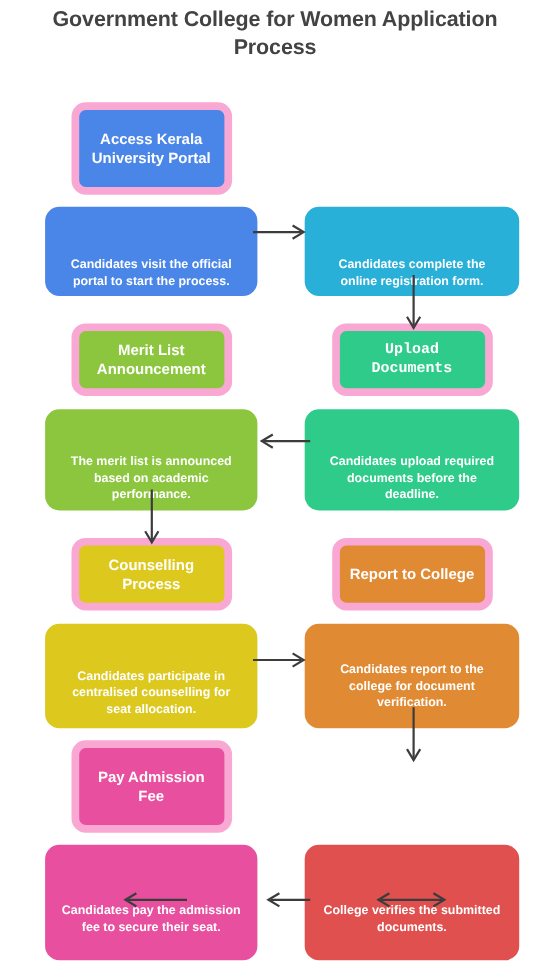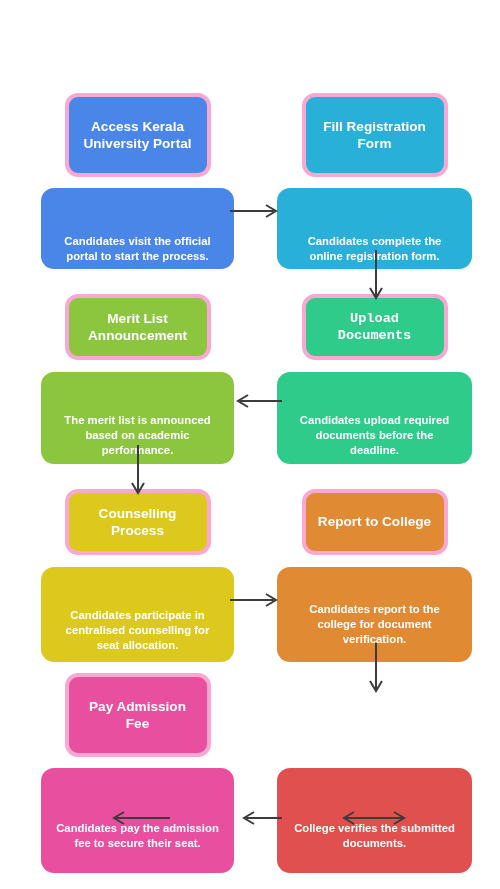--- a/index.html
+++ b/index.html
@@ -74,21 +74,21 @@
   }
 
   .step-header {
     position: absolute;
     top: -46px;
     left: 50%;
     transform: translateX(-50%);
     width: 146px;
     min-height: 72px;
     box-sizing: border-box;
-    border: 4px solid #f9a8d4;
+    border: 7px solid #f9a8d4;
     border-radius: 13px;
     display: flex;
     align-items: center;
     justify-content: center;
     padding: 6px 8px;
     z-index: 3;
   }
 
   .step-title {
     text-align: center;
@@ -109,38 +109,36 @@
   }
   .conn.overlay {
     z-index: 8;
   }
 </style>
 </head>
 <body>
 
 <div class="page">
 
+  <div class="title">Government College for Women Application Process</div>
 
   <div class="flow">
 
     <div class="step" style="left:41px; top:172px; width:193px; height:81px;">
       <div class="step-body" style="background:#4a86e8;">
         <div class="step-desc">Candidates visit the official portal to start the process.</div>
       </div>
       <div class="step-header" style="background:#4a86e8; top:-79px; min-height:84px;">
         <div class="step-title">Access Kerala University Portal</div>
       </div>
     </div>
 
     <div class="step" style="left:277px; top:172px; width:195px; height:81px;">
       <div class="step-body" style="background:#29b0d8;">
         <div class="step-desc">Candidates complete the online registration form.</div>
-      </div>
-      <div class="step-header" style="background:#29b0d8; top:-79px; min-height:84px;">
-        <div class="step-title">Fill Registration Form</div>
       </div>
     </div>
 
     <div class="conn" style="left:230px; top:203px;">
       <svg width="54" height="16" viewBox="0 0 54 16">
         <line x1="0" y1="8" x2="44" y2="8" stroke="#3c3c3c" stroke-width="2"></line>
         <polyline points="36,2 46,8 36,14" fill="none" stroke="#3c3c3c" stroke-width="2"></polyline>
       </svg>
     </div>
 

